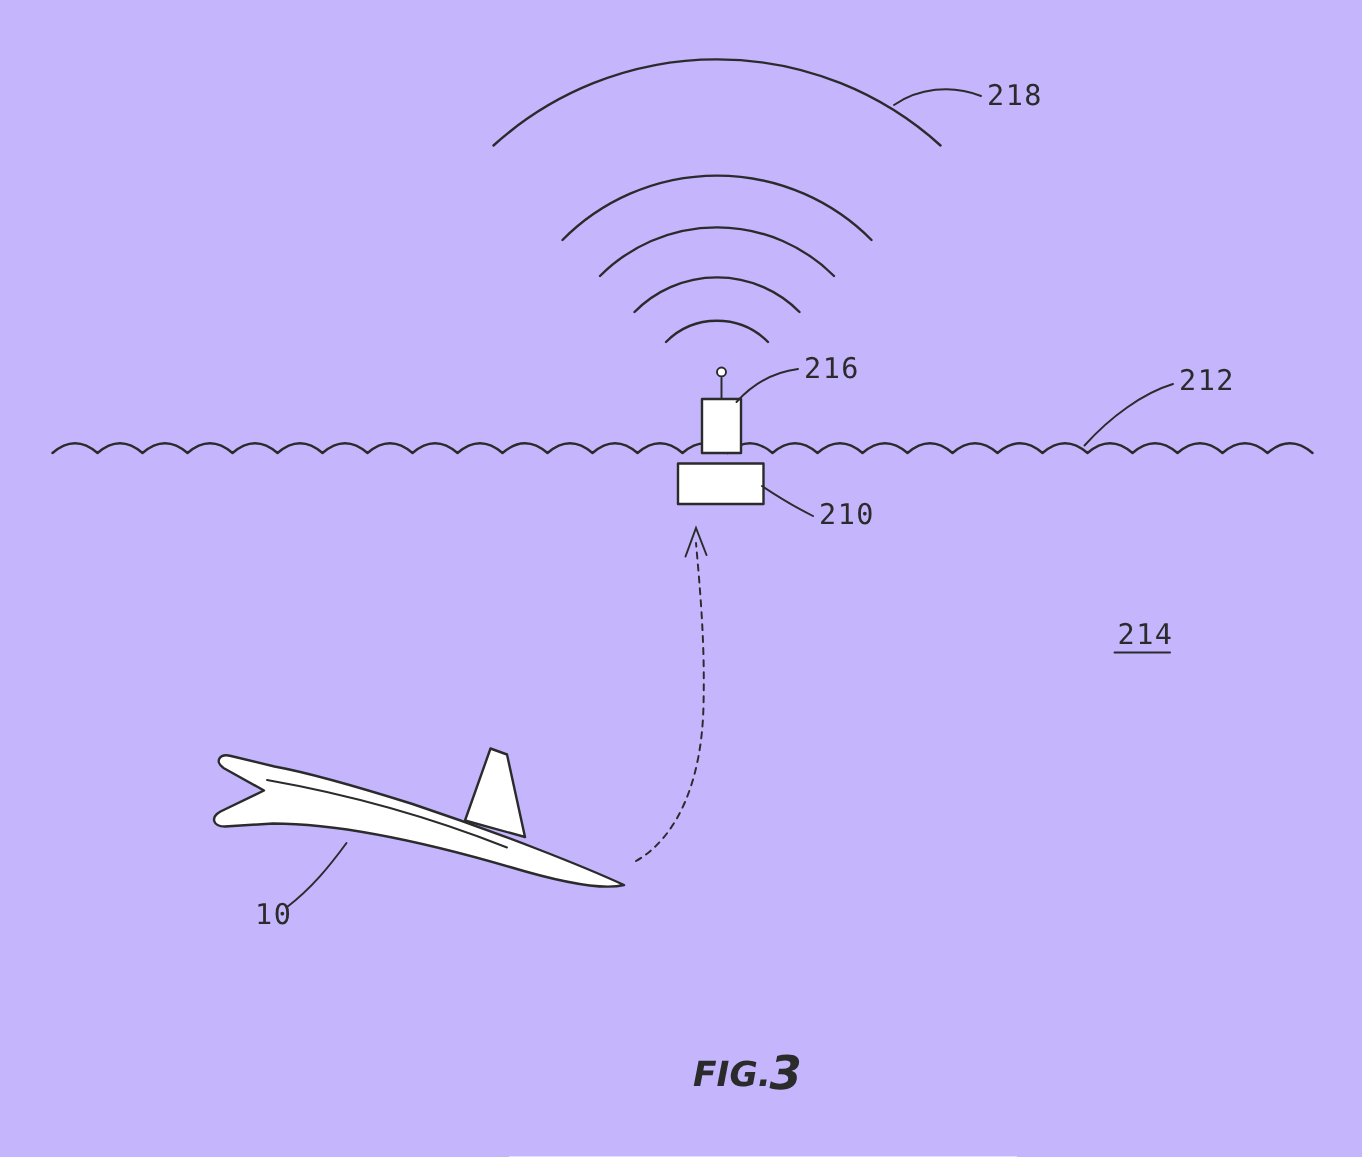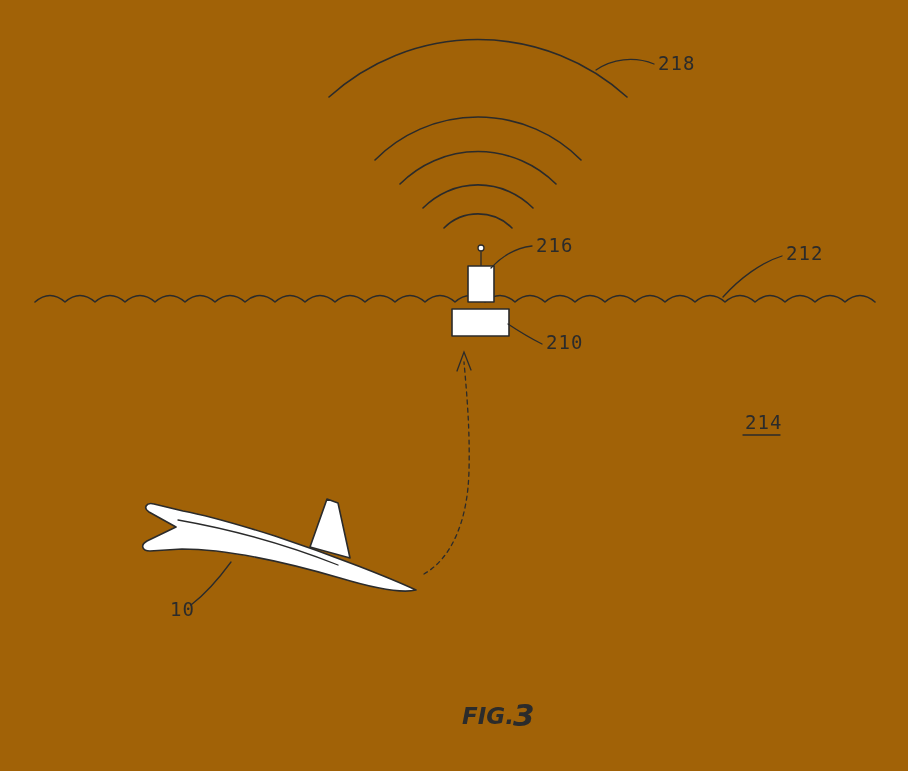--- a/index.html
+++ b/index.html
@@ -4,21 +4,21 @@
 <style>
   html, body {
     margin: 0;
     padding: 0;
     background: #ffffff;
   }
   .figure-wrap {
     width: 908px;
     height: 771px;
     position: relative;
-    background: #a16207;
+    background: #c4b5fd;
     font-family: "DejaVu Sans Mono", "Liberation Mono", monospace;
   }
   svg { display: block; }
   .ink {
     stroke: #2b2b2b;
     fill: none;
     stroke-width: 1.6;
     stroke-linecap: round;
     stroke-linejoin: round;
   }

